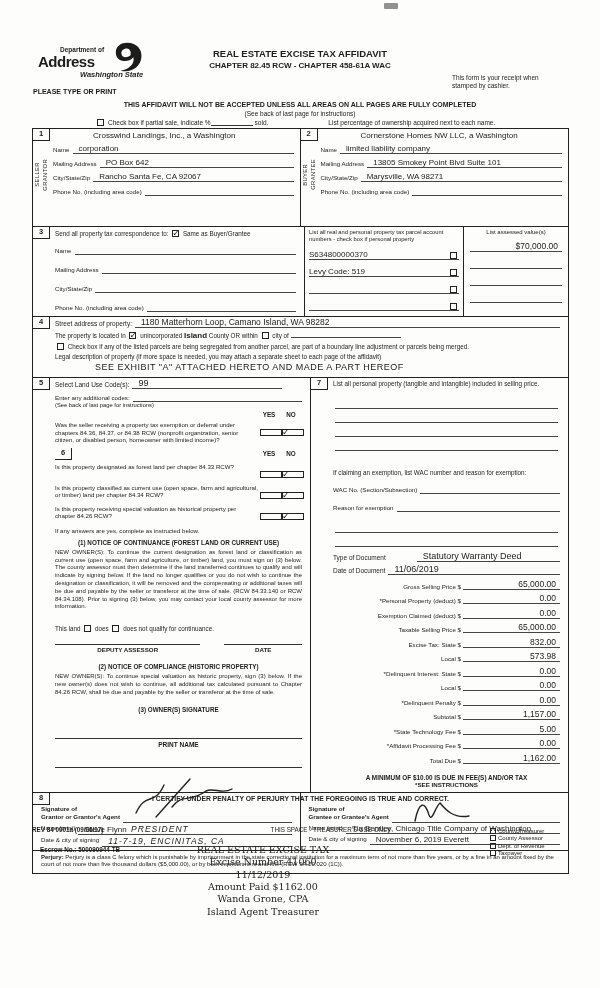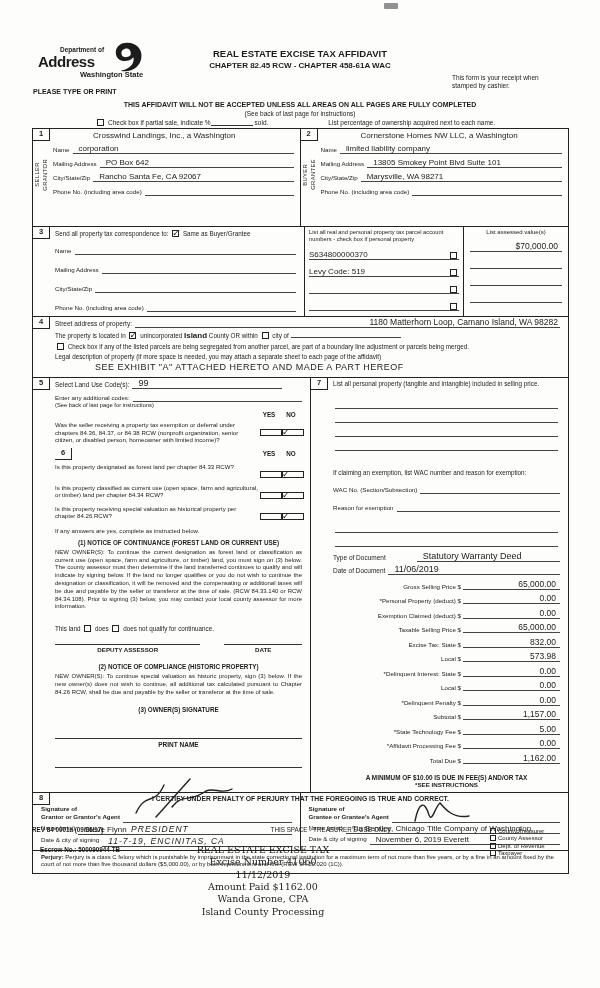--- a/index.html
+++ b/index.html
@@ -7,21 +7,21 @@
   .page {
     position:relative; width:600px; height:988px; margin:0 auto;
     background:#fdfdfc; color:#1c1c1c;
     font-family:"Liberation Sans", sans-serif;
     overflow:hidden;
   }
   
   .logo { position:absolute; left:38px; top:46px; width:130px; }
   .logo .dept { font-size:6.5px; font-weight:bold; margin-left:22px; }
   .logo .rev  { font-size:15px; font-weight:bold; letter-spacing:-0.5px; }
-  .logo .wa   { font-size:7.5px; font-weight:bold; margin-left:14px;padding-left:28px; }
+  .logo .wa   { font-size:7.5px; font-style:italic; font-weight:bold; margin-left:14px;padding-left:28px; }
   .logo svg   { position:absolute; left:72px; top:-4px; }
   .please { position:absolute; left:33px; top:88px; font-size:7px; font-weight:bold; }
   .title-block { position:absolute; left:150px; top:48px; width:300px; text-align:center; }
   .title-block .t1 { font-size:9.5px; font-weight:bold; }
   .title-block .t2 { font-size:8px; font-weight:bold; margin-top:2px; }
   .receipt-note { position:absolute; left:452px; top:74px; width:100px; font-size:6.5px; line-height:1.25; }
   .warn  { position:absolute; left:0; top:101px; width:100%; text-align:center; font-size:7px; font-weight:bold; }
   .warn2 { position:absolute; left:0; top:110px; width:100%; text-align:center; font-size:6.5px; }
   .partial-row { position:absolute; left:95px; top:119px; width:470px; font-size:6.5px; display:flex; }
   .partial-row .ul { display:inline-block; width:42px; border-bottom:1px solid #333; }
@@ -53,21 +53,21 @@
   .prow { display:flex; align-items:flex-end; border-bottom:1px solid #444; margin-top:6px; min-height:11px; }
   .prow .pv { flex:1; font-size:8px; }
   .s3-right { flex:1; padding:2px 6px; }
   .s3-right .hdr { font-size:6px; text-align:center; margin-bottom:2px; }
   .arow { border-bottom:1px solid #444; min-height:11px; margin-top:6px; font-size:8.5px; text-align:right; padding-right:4px; }
   
   .s4 { position:relative; padding:0 8px 3px 22px; }
   .s4 .nbox { position:absolute; left:0; top:0; }
   .s4 .street { display:flex; align-items:flex-end; }
   .s4 .street .flabel { font-size:6.5px; }
-  .s4 .street .fval { font-size:8.5px;text-align:right; }
+  .s4 .street .fval { font-size:8.5px; }
   .inline-ln { font-size:6.3px; margin-top:3px; }
   .inline-ln .big { font-size:8px; font-weight:bold; }
   .inline-ln .ul { display:inline-block; width:110px; border-bottom:1px solid #444; }
   .exhibit { font-size:9px; letter-spacing:0.5px; margin:2px 0 2px 40px; }
   
   .colL { position:relative; width:278px; border-right:1px solid #222; padding:0 8px 4px 22px; }
   .colL .nbox { position:absolute; left:0; top:0; }
   .colR { position:relative; flex:1; padding:0 8px 4px 22px; }
   .colR .nbox { position:absolute; left:0; top:0; }
   .luc { display:flex; align-items:flex-end; }
@@ -515,15 +515,15 @@
     <div><span class="cb"></span><span>Taxpayer</span></div>
   </div>
   <div class="escrow">Escrow No.:  500090944-TB</div>
 
   <div class="stamp">
     <div>REAL ESTATE EXCISE TAX</div>
     <div>Excise Number 41060</div>
     <div>11/12/2019</div>
     <div>Amount Paid $1162.00</div>
     <div>Wanda Grone, CPA</div>
-    <div>Island County Processing</div>
+    <div>Island Agent Treasurer</div>
   </div>
 </div>
 
 </body></html>

